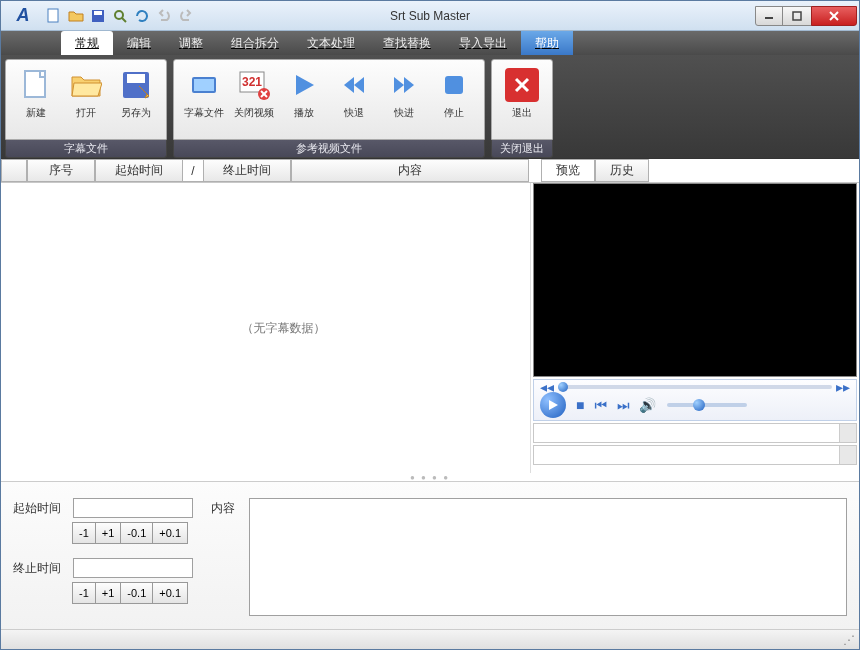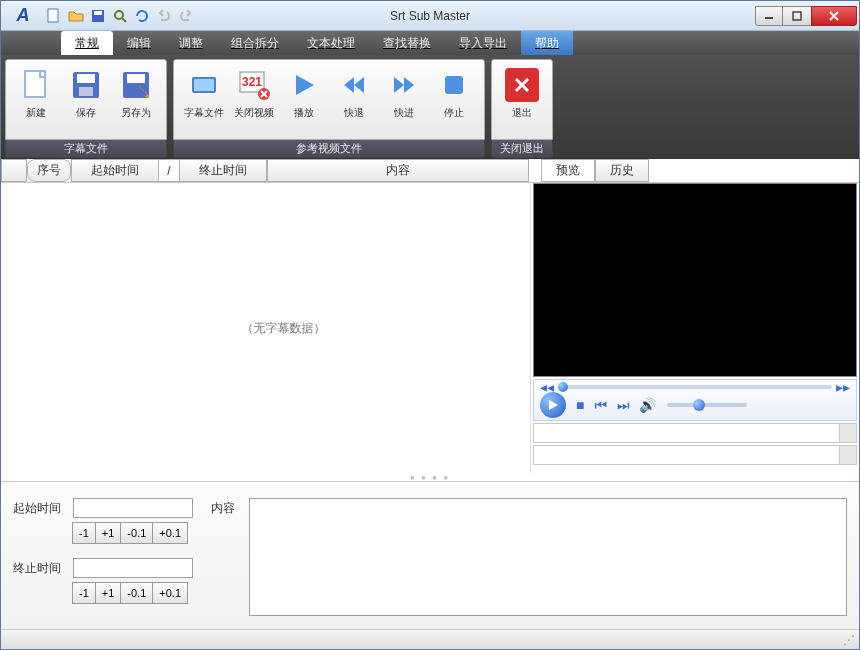--- a/index.html
+++ b/index.html
@@ -32,21 +32,21 @@
 .rgroup-label { height:18px; background: linear-gradient(#585868,#484858); color:#e8e8ef; font-size:11px; display:flex; align-items:center; justify-content:center; border:1px solid #444; border-top:none; border-radius:0 0 3px 3px; }
 .rbtn { width:48px; display:flex; flex-direction:column; align-items:center; justify-content:flex-start; padding:4px 2px; cursor:pointer; border-radius:3px; }
 .rbtn-ico { width:34px; height:34px; display:flex; align-items:center; justify-content:center; margin-bottom:4px; }
 .rbtn-lbl { font-size:10px; color:#333; text-align:center; }
 .rbtn.exit .rbtn-ico { background:#d83030; border-radius:4px; }
 
 
 .gridheader { height:24px; display:flex; border-bottom:1px solid #c8c8c8; background:#fff; }
 .gh-cell { border:1px solid #b0b0b0; background: linear-gradient(#fdfdfd,#e8e8e8); display:flex; align-items:center; justify-content:center; font-size:12px; color:#333; }
 .gh-cell.idx { width:26px; }
-.gh-cell.no { width:44px;border-radius:8px; }
+.gh-cell.no { width:68px; }
 .gh-cell.start { width:88px; }
 .gh-cell.slash { width:20px; border-left:none; border-right:none; background:#fff; }
 .gh-cell.end { width:88px; }
 .gh-cell.content { flex:1; }
 .gh-cell.tab-like { width:54px; }
 
 
 .mainarea { flex:1; display:flex; background:#fff;margin-left:36px; }
 .leftpane { flex:1; display:flex; align-items:center; justify-content:center; color:#777; font-size:13px; border-right:1px solid #ddd; }
 .rightpane { width:328px; display:flex; flex-direction:column; padding:0 2px; }
@@ -169,27 +169,26 @@
             <div class="rbtn-ico">
               <svg width="28" height="32">
                 <rect x="3" y="2" width="20" height="26" fill="#fff" stroke="#9cb8d8" stroke-width="2"></rect>
                 <path d="M18 2v6h6" fill="none" stroke="#9cb8d8" stroke-width="2"></path>
               </svg>
             </div>
             <div class="rbtn-lbl">新建</div>
           </div>
         <div class="rbtn">
             <div class="rbtn-ico">
-              <svg width="30" height="30">
-                <rect x="2" y="2" width="26" height="26" fill="#5070c8" rx="2"></rect>
-                <rect x="6" y="4" width="18" height="9" fill="#fff"></rect>
-                <rect x="8" y="17" width="14" height="9" fill="#c0c8e0"></rect>
-              </svg>
-            </div>
-            <div class="rbtn-lbl">保存</div>
+              <svg width="32" height="28">
+                <path d="M2 6h9l3 3h16v16H2z" fill="#f8d070" stroke="#d09030"></path>
+                <path d="M4 12h28l-4 13H2z" fill="#ffe8a0" stroke="#d09030"></path>
+              </svg>
+            </div>
+            <div class="rbtn-lbl">打开</div>
           </div>
         <div class="rbtn">
             <div class="rbtn-ico">
               <svg width="30" height="30">
                 <rect x="2" y="2" width="26" height="26" fill="#5070c8" rx="2"></rect>
                 <rect x="6" y="4" width="18" height="9" fill="#fff"></rect>
                 <path d="M18 16l10 10-4 2 2-4z" fill="#f0c050" stroke="#c08020"></path>
               </svg>
             </div>
             <div class="rbtn-lbl">另存为</div>

